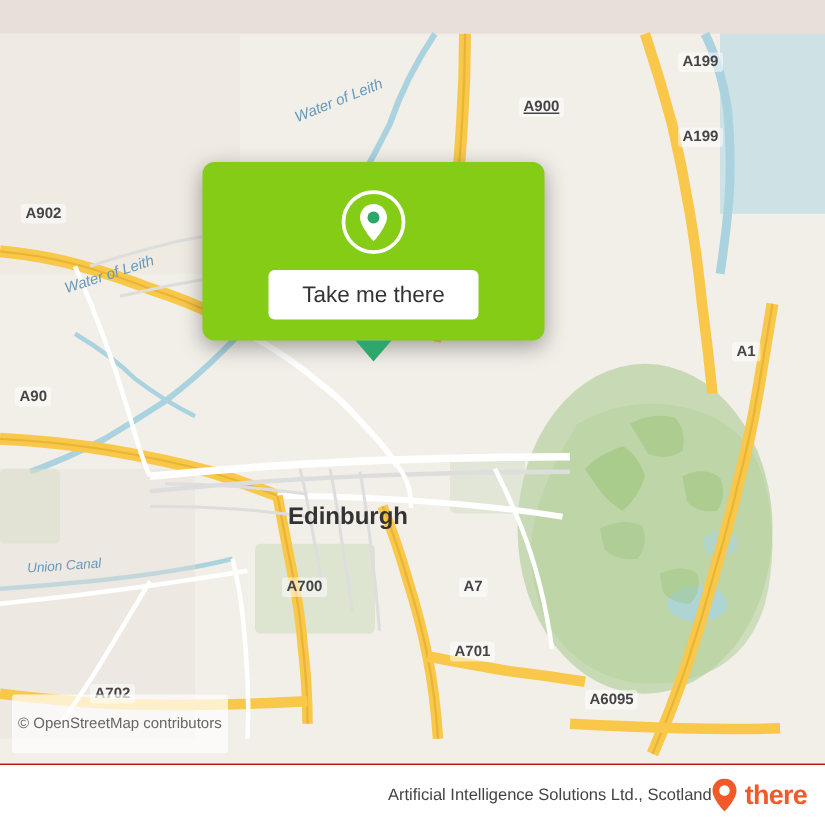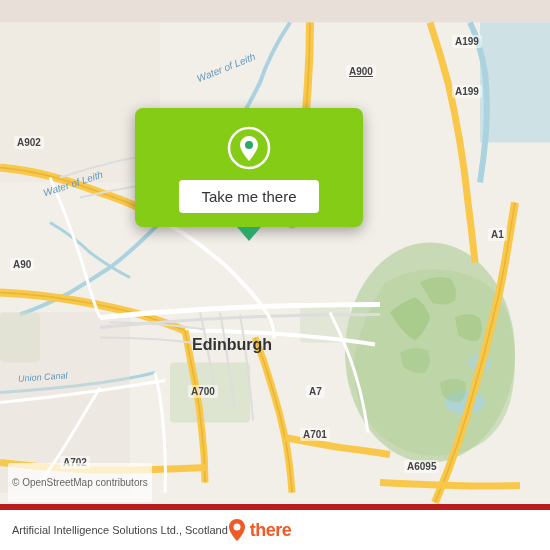--- a/index.html
+++ b/index.html
@@ -74,22 +74,22 @@
     
     #bottom-bar {
       position: absolute;
       bottom: 0;
       left: 0;
       width: 100%;
       background: white;
       padding: 9px 12px 9px 12px;
       display: flex;
       align-items: center;
-      justify-content: flex-start;
-      border-top: 6px solid #b91c1c;
+      justify-content: flex-end;
+      border-top: 1px solid #b91c1c;
       z-index: 20;
     }
 
     #attribution {
       font-size: 11px;
       color: #444;
     }
 
     #moovit-logo {
       display: flex;
@@ -252,21 +252,21 @@
   <div class="road-label" style="top:136px;left:14px;">A902</div>
   <div class="road-label" style="top:258px;left:10px;">A90</div>
   <div class="road-label" style="top:65px;left:346px;text-decoration:underline;">A900</div>
   <div class="road-label" style="top:35px;left:452px;">A199</div>
   <div class="road-label" style="top:85px;left:452px;">A199</div>
   <div class="road-label" style="top:228px;left:488px;">A1</div>
   <div class="road-label" style="top:385px;left:306px;">A7</div>
   <div class="road-label" style="top:385px;left:188px;">A700</div>
   <div class="road-label" style="top:428px;left:300px;">A701</div>
   <div class="road-label" style="top:456px;left:60px;">A702</div>
-  <div class="road-label" style="top:460px;left:390px;margin-left:14px;">A6095</div>
+  <div class="road-label" style="top:460px;left:390px;">A6095</div>
 
   <div id="popup-card">
 
     <svg class="pin-icon" viewBox="0 0 44 44" xmlns="http://www.w3.org/2000/svg">
       <circle cx="22" cy="22" r="20" fill="none" stroke="white" stroke-width="2.5"></circle>
       <path d="M22 10 C17 10 13 14 13 19 C13 25 22 35 22 35 C22 35 31 25 31 19 C31 14 27 10 22 10Z" fill="white"></path>
       <circle cx="22" cy="19" r="4" fill="#2ea86a"></circle>
     </svg>
     <button id="take-me-there-btn">Take me there</button>
   </div>

